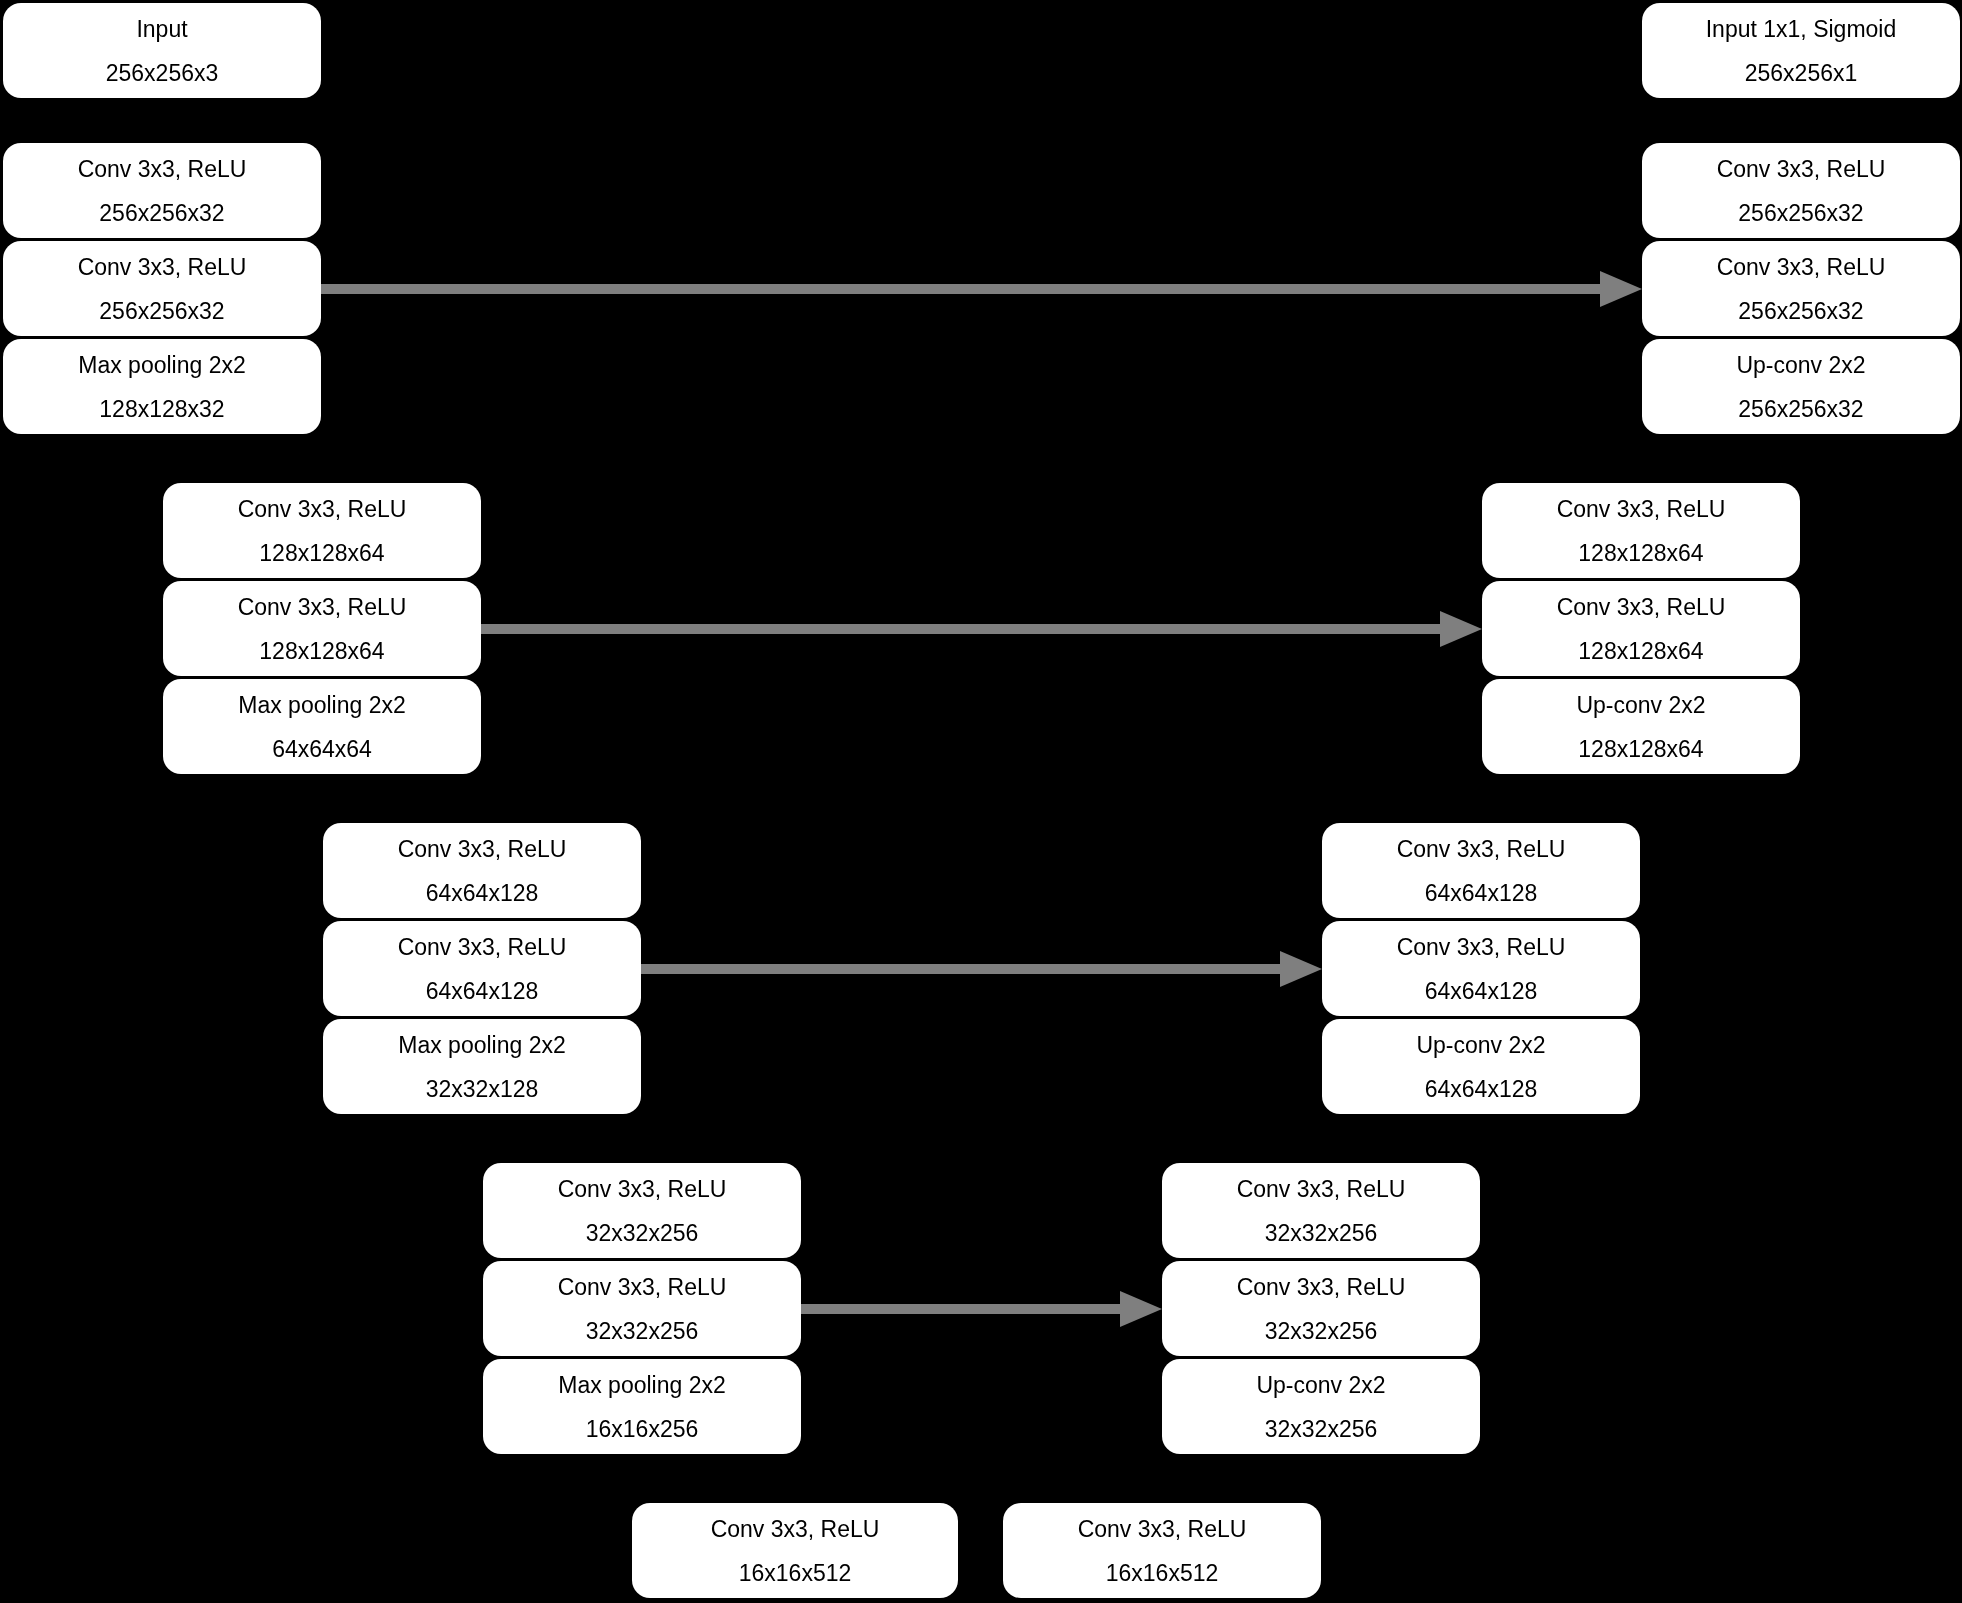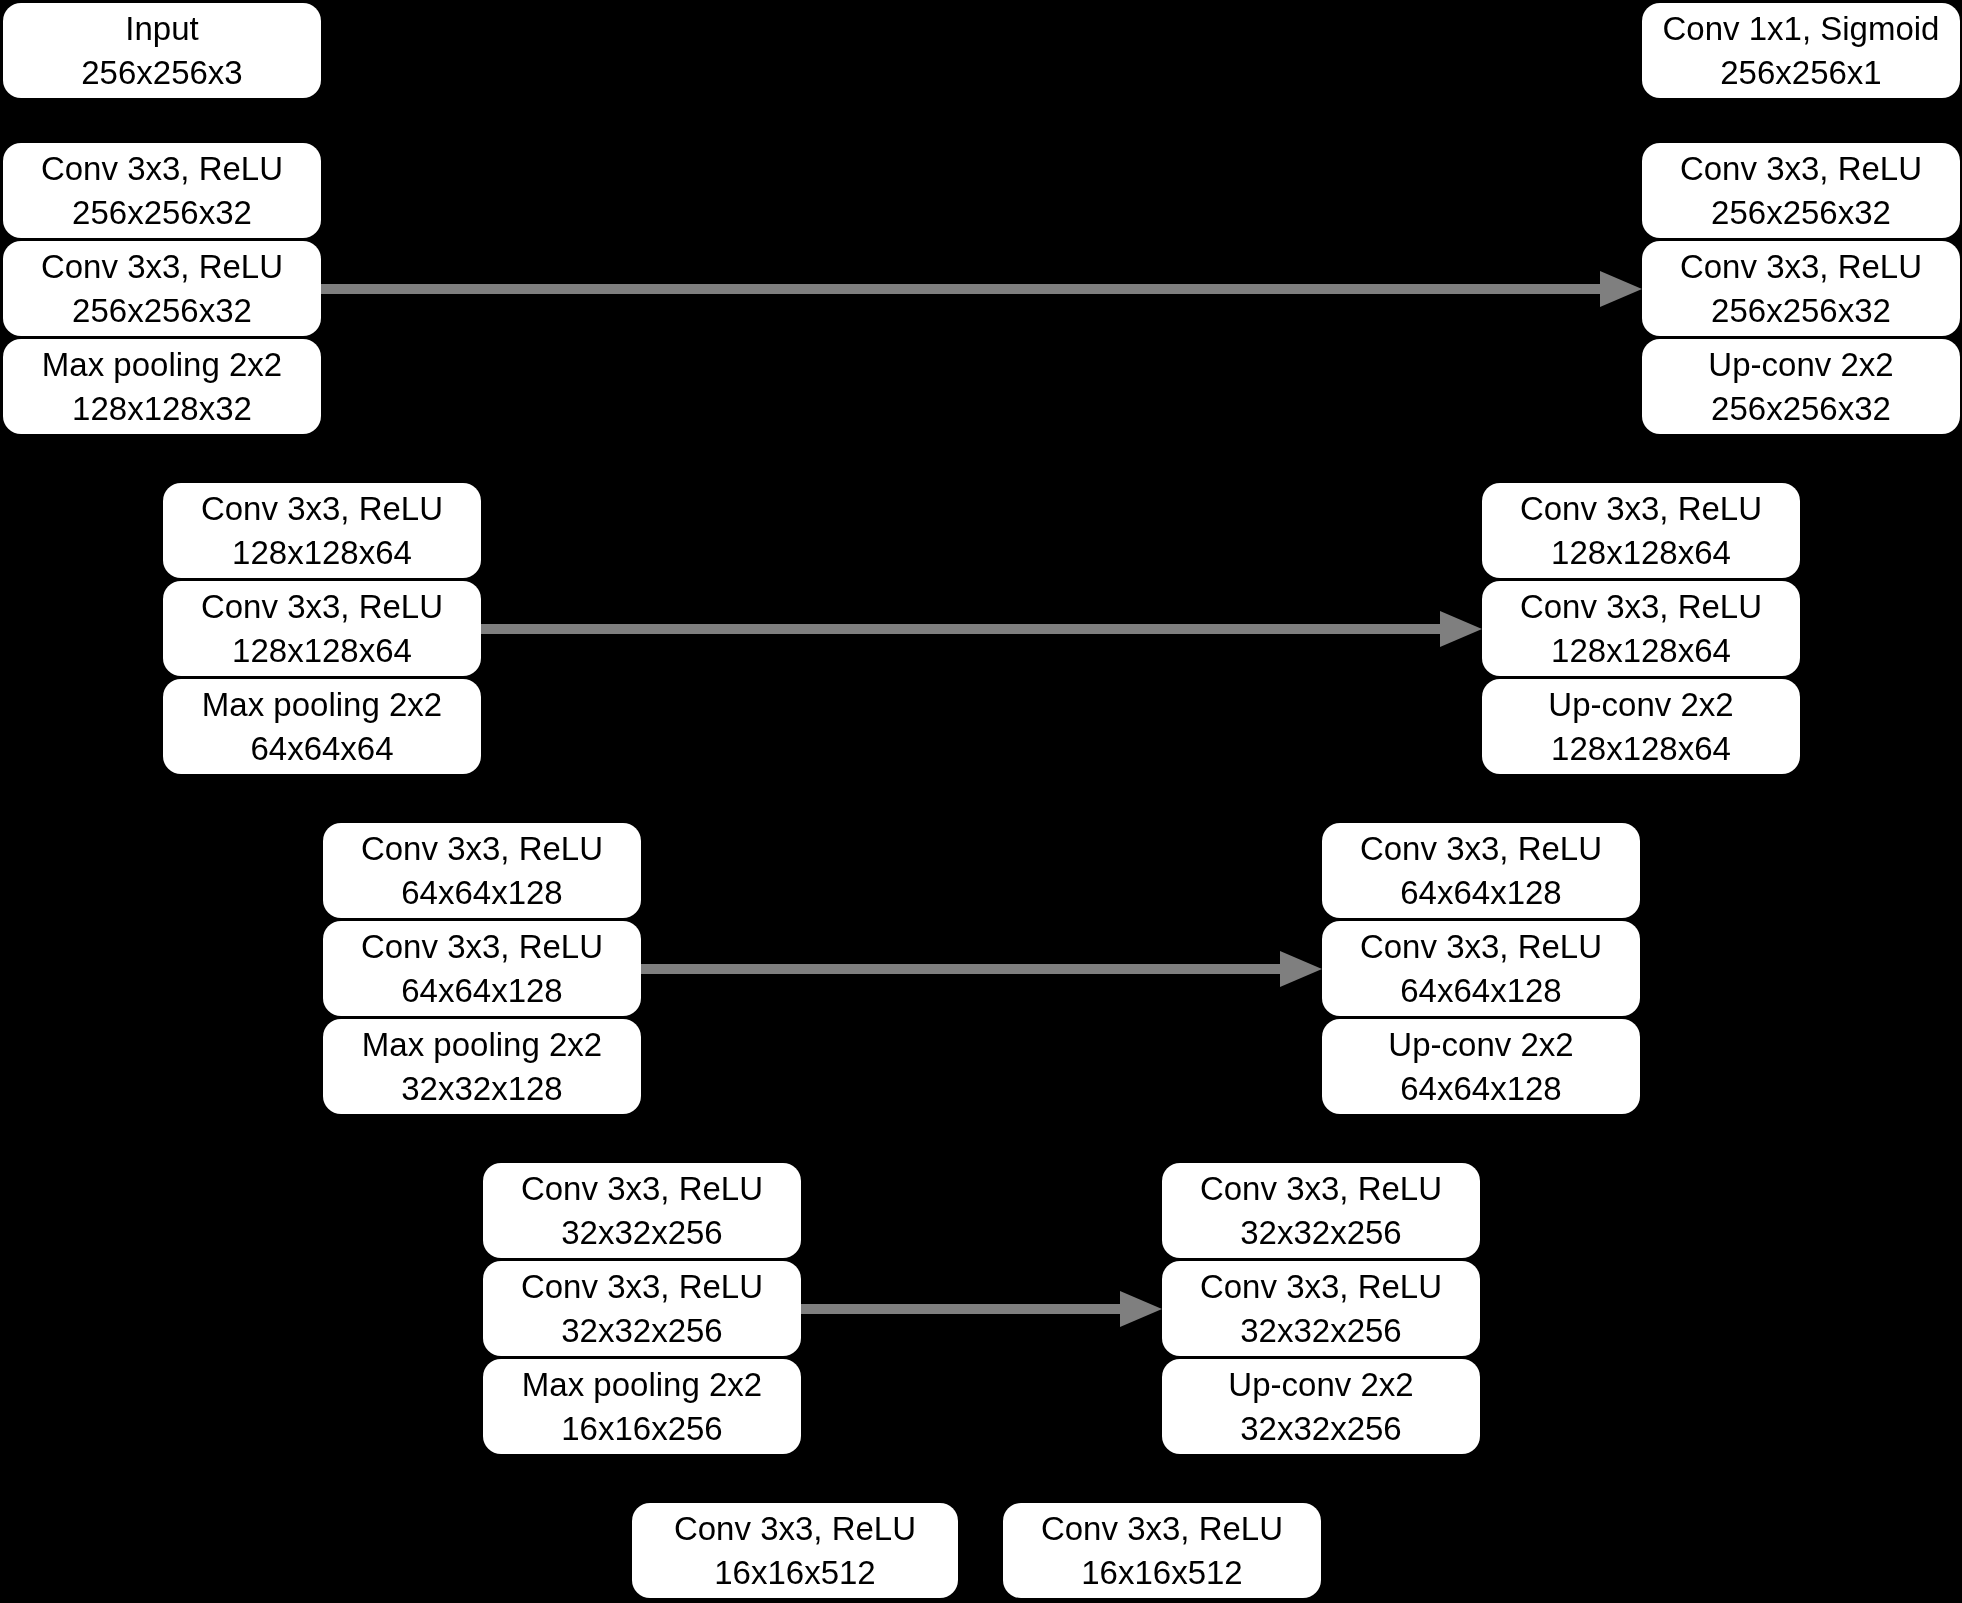--- a/index.html
+++ b/index.html
@@ -7,21 +7,21 @@
   }
   html,body{margin:0;padding:0;background:var(--bg);}
   #canvas{
     position:relative;width:1962px;height:1603px;background:var(--bg);
     font-family:"Liberation Sans", sans-serif;overflow:hidden;
   }
   .node{
     position:absolute;width:318px;height:95px;background:var(--box);
     border-radius:18px;display:flex;flex-direction:column;align-items:center;
     justify-content:center;color:var(--ink);
-    font-size:33px;line-height:44px;white-space:nowrap;
+    font-size:23px;line-height:44px;white-space:nowrap;
   }
   .arrow{
     position:absolute;height:10px;background:var(--arrow);
   }
   .arrow::after{
     content:"";position:absolute;left:100%;top:50%;transform:translateY(-50%);
     width:0;height:0;
     border-left:42px solid var(--arrow);
     border-top:18px solid transparent;
     border-bottom:18px solid transparent;
@@ -130,21 +130,21 @@
   <div class="node" style="left:1482px;top:581px">
     <div>Conv 3x3, ReLU</div>
     <div>128x128x64</div>
   </div>
   <div class="node" style="left:1482px;top:679px">
     <div>Up-conv 2x2</div>
     <div>128x128x64</div>
   </div>
 
   <div class="node" style="left:1642px;top:3px">
-    <div>Conv 1x1, Sigmoid</div>
+    <div>Input 1x1, Sigmoid</div>
     <div>256x256x1</div>
   </div>
   <div class="node" style="left:1642px;top:143px">
     <div>Conv 3x3, ReLU</div>
     <div>256x256x32</div>
   </div>
   <div class="node" style="left:1642px;top:241px">
     <div>Conv 3x3, ReLU</div>
     <div>256x256x32</div>
   </div>

